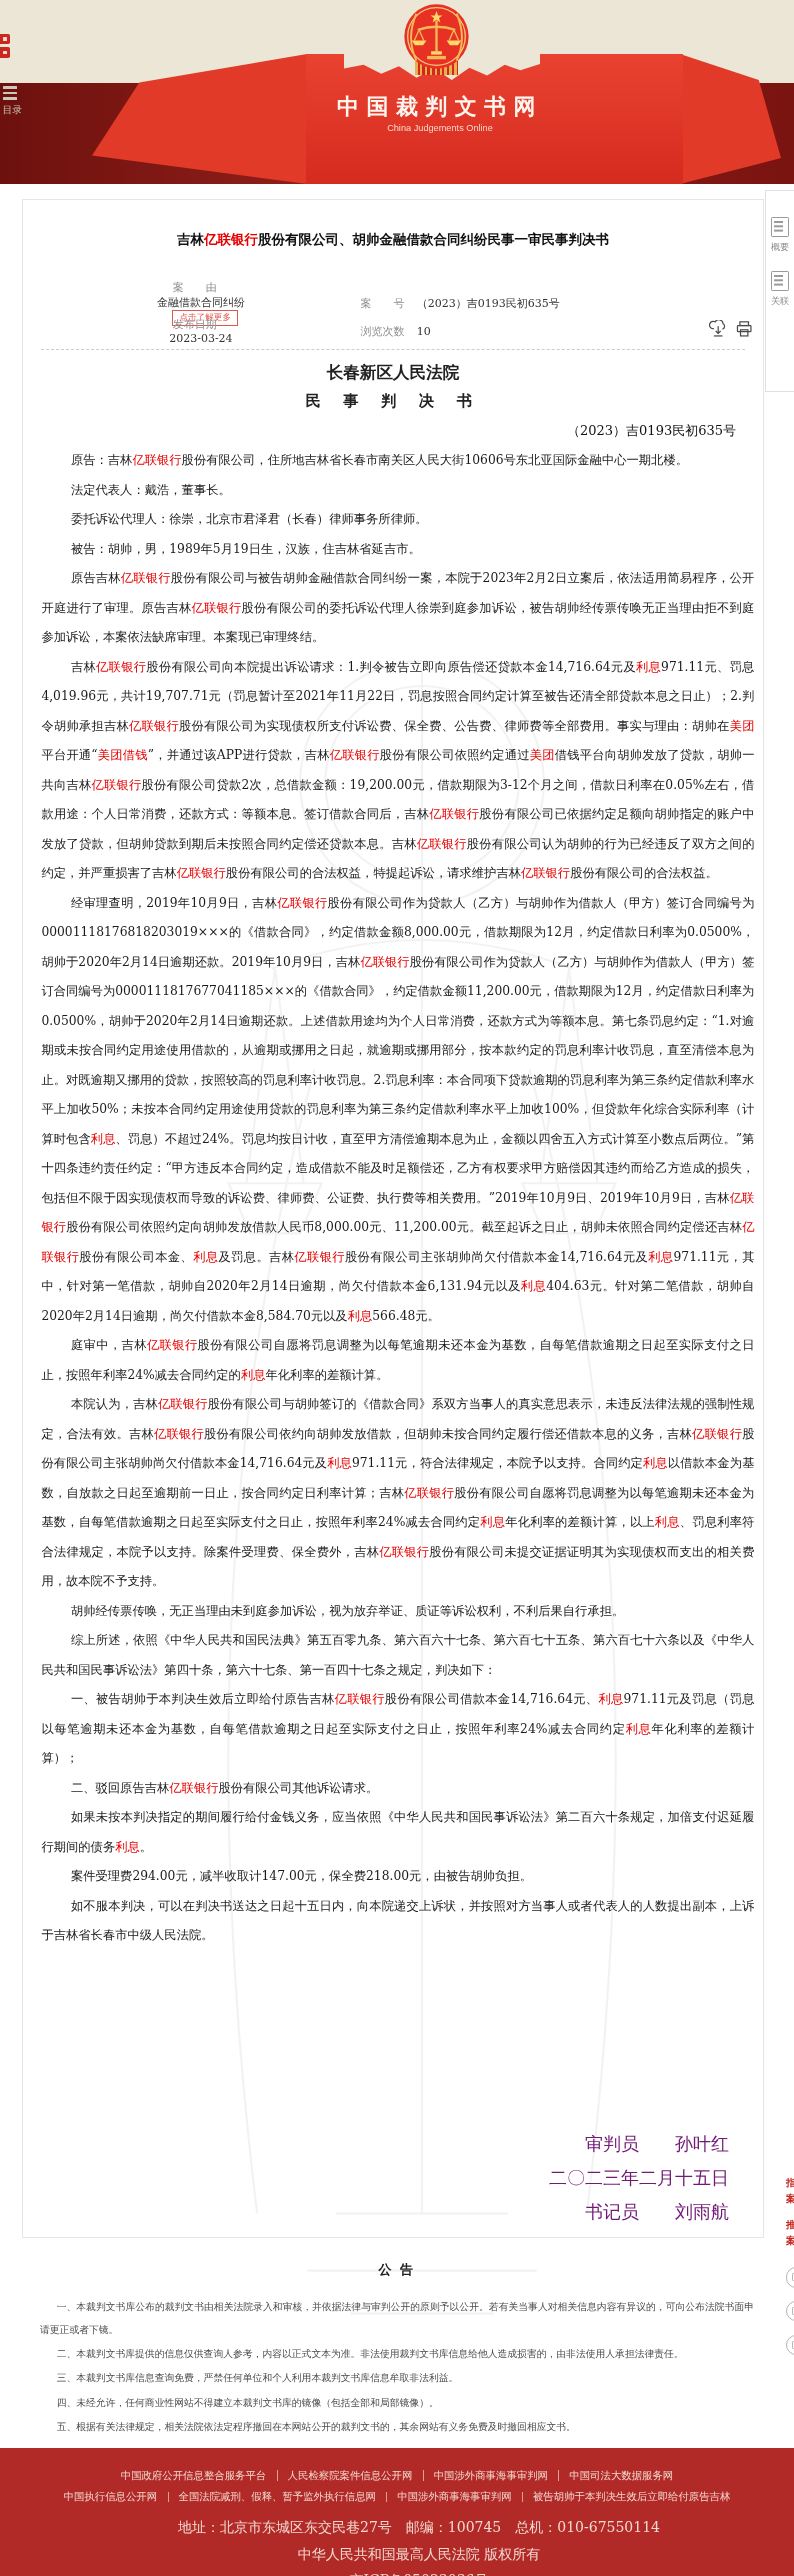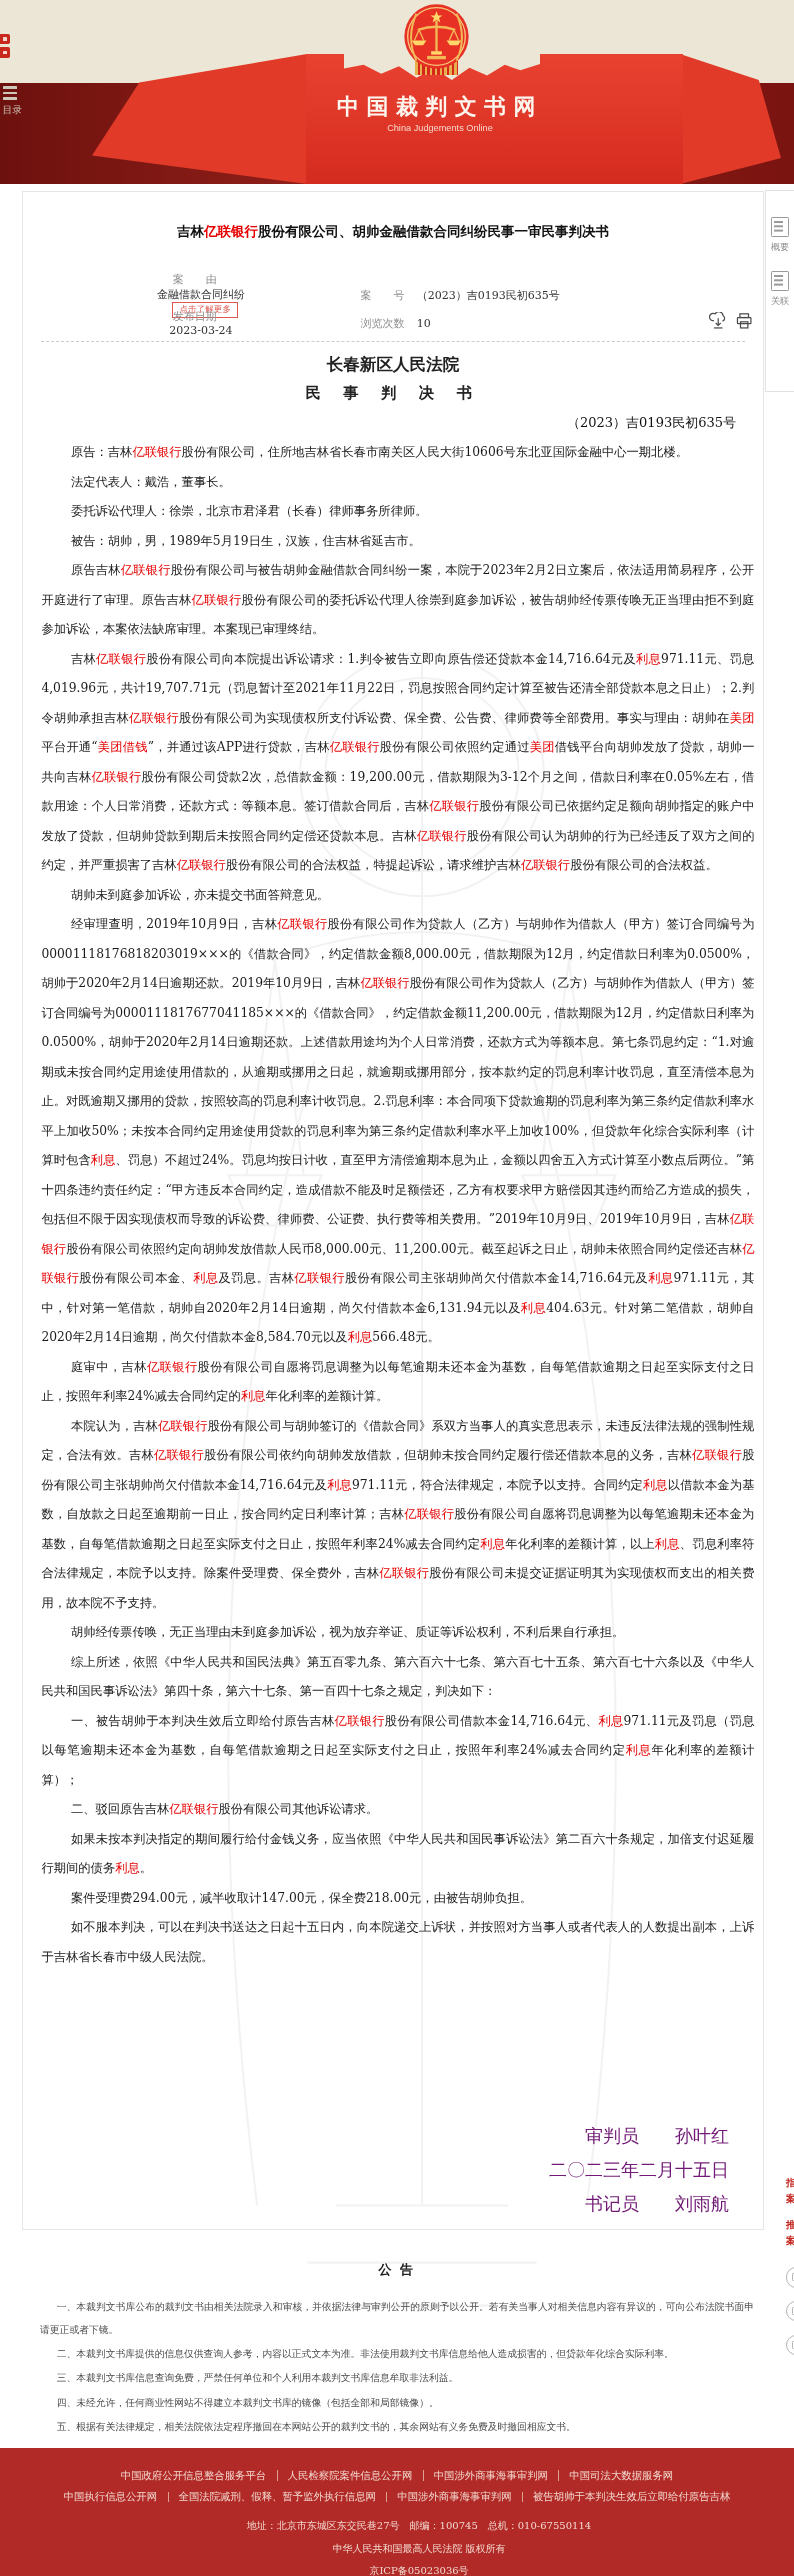--- a/index.html
+++ b/index.html
@@ -24,21 +24,21 @@
         color:#fdf6ef;font-family:"Liberation Sans",sans-serif;font-weight:bold;font-size:22px;letter-spacing:7.4px;}
   .site-sub{position:absolute;left:0;right:0;top:123px;text-align:center;transform:translateX(43px);
         color:#f8d9ca;font-family:"Liberation Sans",sans-serif;font-size:9.2px;}
   .mini-tabs{position:absolute;left:0;top:34px;width:11px;}
   .mini-tab{width:9.8px;height:10.4px;background:#c9281e;margin-bottom:3.1px;border-radius:0 1.8px 1.8px 0;position:relative;}
   .mini-tab::after{content:"";position:absolute;left:3.1px;top:3.1px;width:3.7px;height:3.7px;background:#f5d9ce;border-radius:0.6px;}
   .toc{position:absolute;left:2.5px;top:86px;width:21px;}
   .toc .bar{width:14.7px;height:2.5px;background:#cfc7ba;border-radius:0.6px;margin-bottom:3.1px;}
   .toc .lbl{margin-top:4.3px;color:#c9c0b2;font-size:9.8px;font-family:"Liberation Sans",sans-serif;}
   
-  .card{position:absolute;left:22px;top:191px;width:742px;height:2039px;background:#fff;
+  .card{position:absolute;left:22px;top:199px;width:742px;height:2039px;background:#fff;
         border:0.6px solid #e5e5e5;box-sizing:border-box;}
   .watermark{position:absolute;left:184px;top:368px;width:430px;height:1810px;opacity:0.05;pointer-events:none;z-index:0;}
   .card-inner{position:relative;z-index:1;height:100%;}
   .doc-title{margin:0;padding-top:31px;text-align:center;font-family:"Liberation Sans",sans-serif;
         font-weight:bold;font-size:13.5px;color:#111;}
   .hl{color:#e60000;}
   .meta{margin-top:40px;padding:0 18.4px;position:relative;}
   .meta-row{display:flex;height:28px;align-items:center;}
   .meta-cell{display:flex;align-items:center;}
   .meta-cell.left{width:319px;flex-direction:column;}
@@ -76,21 +76,21 @@
         font-size:13px;color:#222;letter-spacing:2.5px;}
   .announce ol{margin:16px 0 0 0;padding:0;list-style:none;}
   .announce li{font-size:9.8px;color:#4a4a4a;line-height:23px;text-align:justify;text-indent:1.7em;margin-bottom:1.2px;}
   
   .footer{position:absolute;left:0;top:2448px;width:794px;height:128px;background:#b12a28;
         color:#f2d9ce;text-align:center;overflow:hidden;}
   .f-links{margin-top:21px;white-space:nowrap;font-size:10.4px;}
   .f-links.second{margin-top:7.4px;}
   .f-links span.lnk{cursor:pointer;}
   .f-sep{display:inline-block;width:0.6px;height:10.4px;background:#dba294;margin:0 10.4px;vertical-align:-1.8px;}
-  .f-line{margin-top:14.7px;font-size:10px;padding-left:44px;}
+  .f-line{margin-top:14.7px;font-size:14px;padding-left:44px;}
   .f-line.small{margin-top:8.6px;}
 </style>
 </head>
 <body>
 
 <div class="page">
 
   <div class="header">
     <div class="band"></div>
     <div class="fold-left"></div>
@@ -199,21 +199,20 @@
       <div class="doc-type">民 事 判 决 书</div>
       <div class="case-no">（2023）吉0193民初635号</div>
 
       <div class="body-text" id="body-text">
           <p><span>原告：吉林</span><span class="hl">亿联银行</span><span>股份有限公司，住所地吉林省长春市南关区人民大街10606号东北亚国际金融中心一期北楼。</span></p>
           <p><span>法定代表人：戴浩，董事长。</span></p>
           <p><span>委托诉讼代理人：徐崇，北京市君泽君（长春）律师事务所律师。</span></p>
           <p><span>被告：胡帅，男，1989年5月19日生，汉族，住吉林省延吉市。</span></p>
           <p><span>原告吉林</span><span class="hl">亿联银行</span><span>股份有限公司与被告胡帅金融借款合同纠纷一案，本院于2023年2月2日立案后，依法适用简易程序，公开开庭进行了审理。原告吉林</span><span class="hl">亿联银行</span><span>股份有限公司的委托诉讼代理人徐崇到庭参加诉讼，被告胡帅经传票传唤无正当理由拒不到庭参加诉讼，本案依法缺席审理。本案现已审理终结。</span></p>
           <p><span>吉林</span><span class="hl">亿联银行</span><span>股份有限公司向本院提出诉讼请求：1.判令被告立即向原告偿还贷款本金14,716.64元及</span><span class="hl">利息</span><span>971.11元、罚息4,019.96元，共计19,707.71元（罚息暂计至2021年11月22日，罚息按照合同约定计算至被告还清全部贷款本息之日止）；2.判令胡帅承担吉林</span><span class="hl">亿联银行</span><span>股份有限公司为实现债权所支付诉讼费、保全费、公告费、律师费等全部费用。事实与理由：胡帅在</span><span class="hl">美团</span><span>平台开通“</span><span class="hl">美团借钱</span><span>”，并通过该APP进行贷款，吉林</span><span class="hl">亿联银行</span><span>股份有限公司依照约定通过</span><span class="hl">美团</span><span>借钱平台向胡帅发放了贷款，胡帅一共向吉林</span><span class="hl">亿联银行</span><span>股份有限公司贷款2次，总借款金额：19,200.00元，借款期限为3-12个月之间，借款日利率在0.05%左右，借款用途：个人日常消费，还款方式：等额本息。签订借款合同后，吉林</span><span class="hl">亿联银行</span><span>股份有限公司已依据约定足额向胡帅指定的账户中发放了贷款，但胡帅贷款到期后未按照合同约定偿还贷款本息。吉林</span><span class="hl">亿联银行</span><span>股份有限公司认为胡帅的行为已经违反了双方之间的约定，并严重损害了吉林</span><span class="hl">亿联银行</span><span>股份有限公司的合法权益，特提起诉讼，请求维护吉林</span><span class="hl">亿联银行</span><span>股份有限公司的合法权益。</span></p>
-          <p><span>胡帅未到庭参加诉讼，亦未提交书面答辩意见。</span></p>
           <p><span>经审理查明，2019年10月9日，吉林</span><span class="hl">亿联银行</span><span>股份有限公司作为贷款人（乙方）与胡帅作为借款人（甲方）签订合同编号为00001118176818203019×××的《借款合同》，约定借款金额8,000.00元，借款期限为12月，约定借款日利率为0.0500%，胡帅于2020年2月14日逾期还款。2019年10月9日，吉林</span><span class="hl">亿联银行</span><span>股份有限公司作为贷款人（乙方）与胡帅作为借款人（甲方）签订合同编号为0000111817677041185×××的《借款合同》，约定借款金额11,200.00元，借款期限为12月，约定借款日利率为0.0500%，胡帅于2020年2月14日逾期还款。上述借款用途均为个人日常消费，还款方式为等额本息。第七条罚息约定：“1.对逾期或未按合同约定用途使用借款的，从逾期或挪用之日起，就逾期或挪用部分，按本款约定的罚息利率计收罚息，直至清偿本息为止。对既逾期又挪用的贷款，按照较高的罚息利率计收罚息。2.罚息利率：本合同项下贷款逾期的罚息利率为第三条约定借款利率水平上加收50%；未按本合同约定用途使用贷款的罚息利率为第三条约定借款利率水平上加收100%，但贷款年化综合实际利率（计算时包含</span><span class="hl">利息</span><span>、罚息）不超过24%。罚息均按日计收，直至甲方清偿逾期本息为止，金额以四舍五入方式计算至小数点后两位。”第十四条违约责任约定：“甲方违反本合同约定，造成借款不能及时足额偿还，乙方有权要求甲方赔偿因其违约而给乙方造成的损失，包括但不限于因实现债权而导致的诉讼费、律师费、公证费、执行费等相关费用。”2019年10月9日、2019年10月9日，吉林</span><span class="hl">亿联银行</span><span>股份有限公司依照约定向胡帅发放借款人民币8,000.00元、11,200.00元。截至起诉之日止，胡帅未依照合同约定偿还吉林</span><span class="hl">亿联银行</span><span>股份有限公司本金、</span><span class="hl">利息</span><span>及罚息。吉林</span><span class="hl">亿联银行</span><span>股份有限公司主张胡帅尚欠付借款本金14,716.64元及</span><span class="hl">利息</span><span>971.11元，其中，针对第一笔借款，胡帅自2020年2月14日逾期，尚欠付借款本金6,131.94元以及</span><span class="hl">利息</span><span>404.63元。针对第二笔借款，胡帅自2020年2月14日逾期，尚欠付借款本金8,584.70元以及</span><span class="hl">利息</span><span>566.48元。</span></p>
           <p><span>庭审中，吉林</span><span class="hl">亿联银行</span><span>股份有限公司自愿将罚息调整为以每笔逾期未还本金为基数，自每笔借款逾期之日起至实际支付之日止，按照年利率24%减去合同约定的</span><span class="hl">利息</span><span>年化利率的差额计算。</span></p>
           <p><span>本院认为，吉林</span><span class="hl">亿联银行</span><span>股份有限公司与胡帅签订的《借款合同》系双方当事人的真实意思表示，未违反法律法规的强制性规定，合法有效。吉林</span><span class="hl">亿联银行</span><span>股份有限公司依约向胡帅发放借款，但胡帅未按合同约定履行偿还借款本息的义务，吉林</span><span class="hl">亿联银行</span><span>股份有限公司主张胡帅尚欠付借款本金14,716.64元及</span><span class="hl">利息</span><span>971.11元，符合法律规定，本院予以支持。合同约定</span><span class="hl">利息</span><span>以借款本金为基数，自放款之日起至逾期前一日止，按合同约定日利率计算；吉林</span><span class="hl">亿联银行</span><span>股份有限公司自愿将罚息调整为以每笔逾期未还本金为基数，自每笔借款逾期之日起至实际支付之日止，按照年利率24%减去合同约定</span><span class="hl">利息</span><span>年化利率的差额计算，以上</span><span class="hl">利息</span><span>、罚息利率符合法律规定，本院予以支持。除案件受理费、保全费外，吉林</span><span class="hl">亿联银行</span><span>股份有限公司未提交证据证明其为实现债权而支出的相关费用，故本院不予支持。</span></p>
           <p><span>胡帅经传票传唤，无正当理由未到庭参加诉讼，视为放弃举证、质证等诉讼权利，不利后果自行承担。</span></p>
           <p><span>综上所述，依照《中华人民共和国民法典》第五百零九条、第六百六十七条、第六百七十五条、第六百七十六条以及《中华人民共和国民事诉讼法》第四十条，第六十七条、第一百四十七条之规定，判决如下：</span></p>
           <p><span>一、被告胡帅于本判决生效后立即给付原告吉林</span><span class="hl">亿联银行</span><span>股份有限公司借款本金14,716.64元、</span><span class="hl">利息</span><span>971.11元及罚息（罚息以每笔逾期未还本金为基数，自每笔借款逾期之日起至实际支付之日止，按照年利率24%减去合同约定</span><span class="hl">利息</span><span>年化利率的差额计算）；</span></p>
           <p><span>二、驳回原告吉林</span><span class="hl">亿联银行</span><span>股份有限公司其他诉讼请求。</span></p>
           <p><span>如果未按本判决指定的期间履行给付金钱义务，应当依照《中华人民共和国民事诉讼法》第二百六十条规定，加倍支付迟延履行期间的债务</span><span class="hl">利息</span><span>。</span></p>
           <p><span>案件受理费294.00元，减半收取计147.00元，保全费218.00元，由被告胡帅负担。</span></p>
           <p><span>如不服本判决，可以在判决书送达之日起十五日内，向本院递交上诉状，并按照对方当事人或者代表人的人数提出副本，上诉于吉林省长春市中级人民法院。</span></p>
@@ -251,21 +250,21 @@
         <div class="svc-ico"></div>
         <div class="svc-ico"></div>
         <div class="svc-ico"></div>
       </div>
     </div>
 
   <div class="announce">
     <h3>公 告</h3>
     <ol id="announce-list">
         <li>一、本裁判文书库公布的裁判文书由相关法院录入和审核，并依据法律与审判公开的原则予以公开。若有关当事人对相关信息内容有异议的，可向公布法院书面申请更正或者下镜。</li>
-        <li>二、本裁判文书库提供的信息仅供查询人参考，内容以正式文本为准。非法使用裁判文书库信息给他人造成损害的，但贷款年化综合实际利率。</li>
+        <li>二、本裁判文书库提供的信息仅供查询人参考，内容以正式文本为准。非法使用裁判文书库信息给他人造成损害的，由非法使用人承担法律责任。</li>
         <li>三、本裁判文书库信息查询免费，严禁任何单位和个人利用本裁判文书库信息牟取非法利益。</li>
         <li>四、未经允许，任何商业性网站不得建立本裁判文书库的镜像（包括全部和局部镜像）。</li>
         <li>五、根据有关法律规定，相关法院依法定程序撤回在本网站公开的裁判文书的，其余网站有义务免费及时撤回相应文书。</li>
       </ol>
   </div>
 
   <div class="footer">
     <div class="f-links" id="f-links-1"><span class="lnk">中国政府公开信息整合服务平台</span><span class="f-sep"></span><span class="lnk">人民检察院案件信息公开网</span><span class="f-sep"></span><span class="lnk">中国涉外商事海事审判网</span><span class="f-sep"></span><span class="lnk">中国司法大数据服务网</span></div>
     <div class="f-links second" id="f-links-2"><span class="lnk">中国执行信息公开网</span><span class="f-sep"></span><span class="lnk">全国法院减刑、假释、暂予监外执行信息网</span><span class="f-sep"></span><span class="lnk">中国涉外商事海事审判网</span><span class="f-sep"></span><span class="lnk">被告胡帅于本判决生效后立即给付原告吉林</span></div>
     <div class="f-line">地址：北京市东城区东交民巷27号　邮编：100745　总机：010-67550114</div>

